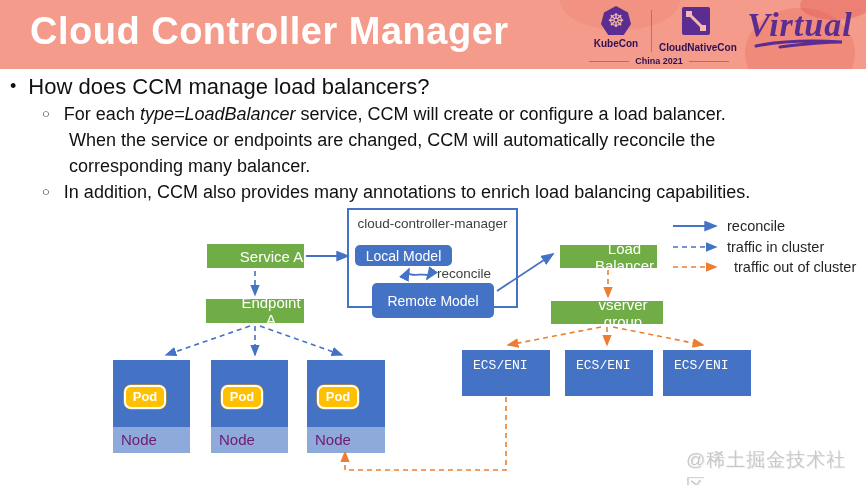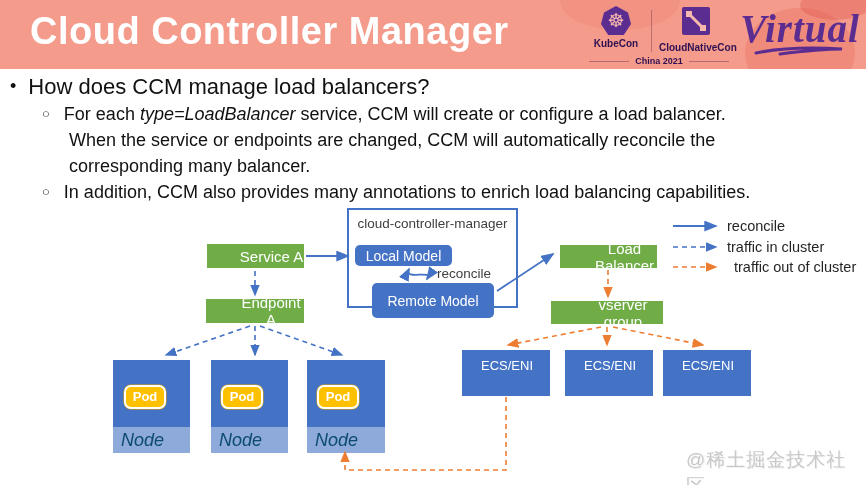--- a/index.html
+++ b/index.html
@@ -22,21 +22,21 @@
     clip-path:polygon(50% 0%,90% 22%,100% 62%,76% 100%,24% 100%,0% 62%,10% 22%);
     color:#f6b8ad; font-size:19px; line-height:29px; text-align:center; }
   .cnc-icon { margin:3px auto 0; width:28px; height:28px; }
   .logo-label { margin-top:3px; font-size:10px; font-weight:bold; color:#2e1052; white-space:nowrap; }
   .divider { position:absolute; left:66px; top:6px; width:1px; height:42px; background:rgba(120,60,80,.45); }
   .china { position:absolute; left:0; top:52px; width:148px; display:flex; align-items:center; justify-content:center; gap:6px; }
   .china .dash { height:1px; width:40px; background:rgba(120,60,80,.5); }
   .china .txt { font-size:9px; font-weight:bold; color:#2e1052; white-space:nowrap; }
   .virtual { position:absolute; left:740px; top:6px; width:120px; text-align:center; }
   .virtual .vtxt { font-family:"Liberation Serif", serif; font-style:italic; font-weight:bold;
-    font-size:39px; color:#5c2d91; letter-spacing:1px; }
+    font-size:34px; color:#5c2d91; letter-spacing:1px; }
   .virtual svg { display:block; margin:-6px auto 0; }
 
   
   .tline { position:absolute; white-space:nowrap; color:#111; }
   .tline .mk { display:inline-block; }
   .main-b { left:10px; top:74px; font-size:22px; }
   .main-b .mk { font-size:18px; margin-right:12px; vertical-align:2px; }
   .sub-b { font-size:18px; }
   .sub-b .mk { font-size:13px; margin-right:14px; vertical-align:2px; }
   .em { font-style:italic; }
@@ -45,26 +45,26 @@
   .box { position:absolute; color:#fff; text-align:center; }
   .gbox { background:#70ad47; font-size:15px;padding-left:32px; } 
   .flexc { display:flex; align-items:center; justify-content:center; }
   .ccm { position:absolute; left:347px; top:208px; width:171px; height:100px; background:#fff;
     border:2px solid #4472c4; }
   .ccm-title { position:absolute; left:0; top:6px; width:100%; text-align:center; color:#404040; font-size:13.5px; }
   .bluebox { position:absolute; background:#4472c4; border-radius:5px; color:#fff; font-size:14px; }
   .lbl-reconcile { position:absolute; left:437px; top:266px; font-size:13.5px; color:#404040; }
   .node { position:absolute; top:360px; width:77px; height:93px; background:#4472c4; }
   .node .strip { position:absolute; left:0; bottom:0; width:100%; height:26px; background:#8eaadb;
-    color:#0c4a6e; font-size:18px; line-height:26px; padding-left:8px; text-align:left;font-style:italic; }
+    color:#701a75; font-size:15px; line-height:26px; padding-left:8px; text-align:left; }
   .pod { position:absolute; top:385px; width:42px; height:24px; background:#ffc000; border:2.5px solid #fff;
     border-radius:7px; color:#fff; font-size:13px; font-weight:bold; text-align:center; line-height:19px;
     box-shadow:0 0 0 .5px #e8a400; }
   .ecs { position:absolute; top:350px; width:88px; height:46px; background:#4472c4; color:#fff;
-    font-family:Liberation Sans, sans-serif; font-size:13px; padding:8px 0 0 19px; text-align:left; }
+    font-family:Liberation Mono, monospace; font-size:13px; padding:8px 0 0 11px; text-align:left; }
   .legend-txt { position:absolute; font-size:14.5px; color:#262626; white-space:nowrap; }
   .overlay { position:absolute; left:0; top:0; width:866px; height:485px; pointer-events:none; }
   .watermark { position:absolute; left:686px; top:447px; font-size:19px; color:#c9c9c9;
     letter-spacing:1px; text-shadow:1px 1px 0 #f2f2f2; }
 </style>
 </head>
 <body>
 
 <div class="page">
 

